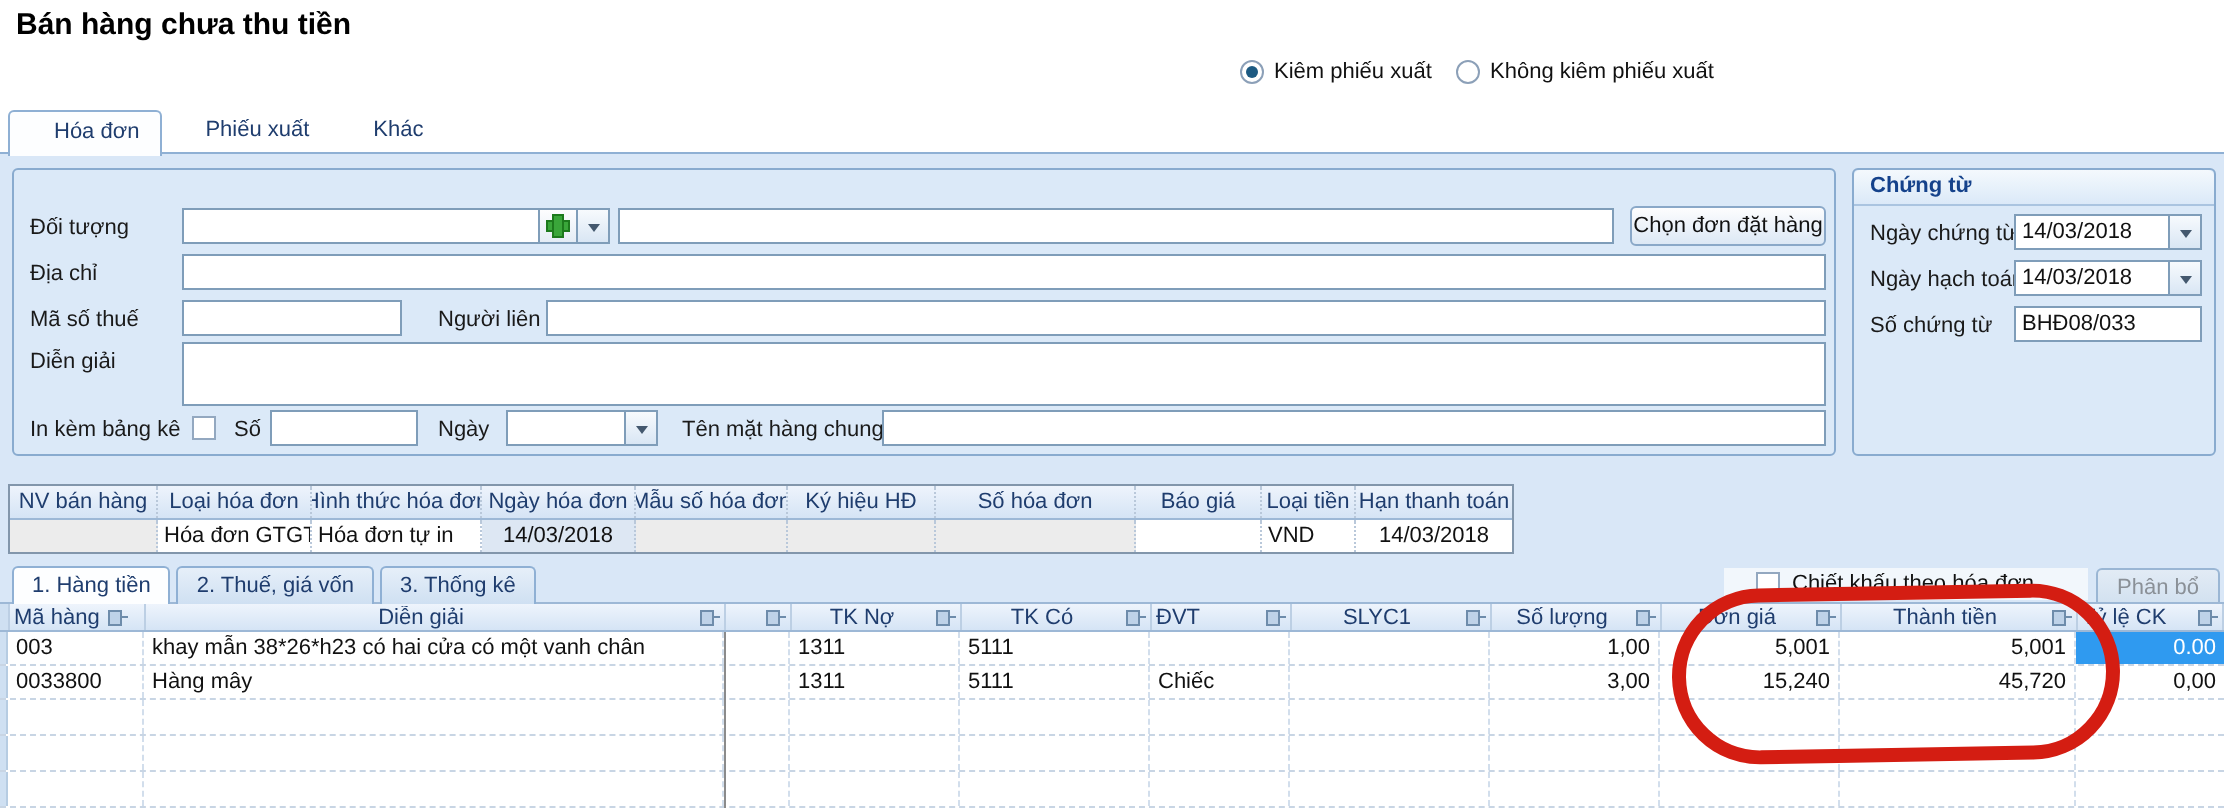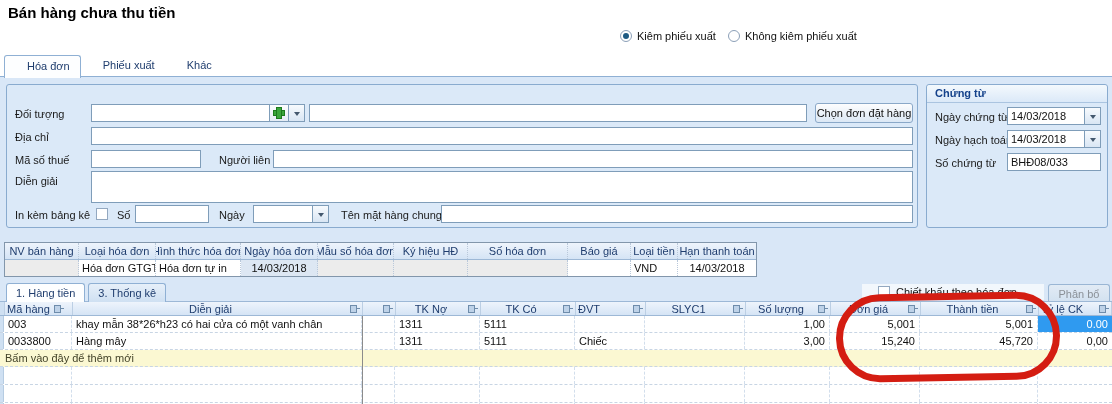--- a/index.html
+++ b/index.html
@@ -190,20 +190,21 @@
       <div class="mc m5 vgrey"></div>
       <div class="mc m6 vgrey"></div>
       <div class="mc m7 vwhite"></div>
       <div class="mc m8 vwhite">VND</div>
       <div class="mc m9 vwhite ctr">14/03/2018</div>
     </div>
   </div>
 
   <div class="subtabs">
     <div class="stab active">1. Hàng tiền</div>
+    <div class="stab">2. Thuế, giá vốn</div>
     <div class="stab">3. Thống kê</div>
   </div>
   <div class="discount">
     <span class="cb"></span>
     <span>Chiết khấu theo hóa đơn</span>
   </div>
   <div class="phanbo">Phân bổ</div>
 
   <div class="ighead">
     <div class="igc ci"></div>
@@ -275,21 +276,20 @@
       <div class="igc c2"></div>
       <div class="igc c3">1311</div>
       <div class="igc c4">5111</div>
       <div class="igc c5">Chiếc</div>
       <div class="igc c6"></div>
       <div class="igc c7 num">3,00</div>
       <div class="igc c8 num">15,240</div>
       <div class="igc c9 num">45,720</div>
       <div class="igc c10 num">0,00</div>
     </div>
-    <div class="addnew">Bấm vào đây để thêm mới</div>
     <div class="irow empty">
       <div class="igc ci"></div>
       <div class="igc c0"></div>
         <div class="igc c1"></div>
       <div class="igc c2"></div>
         <div class="igc c3"></div>
       <div class="igc c4"></div>
         <div class="igc c5"></div>
       <div class="igc c6"></div>
         <div class="igc c7"></div>

